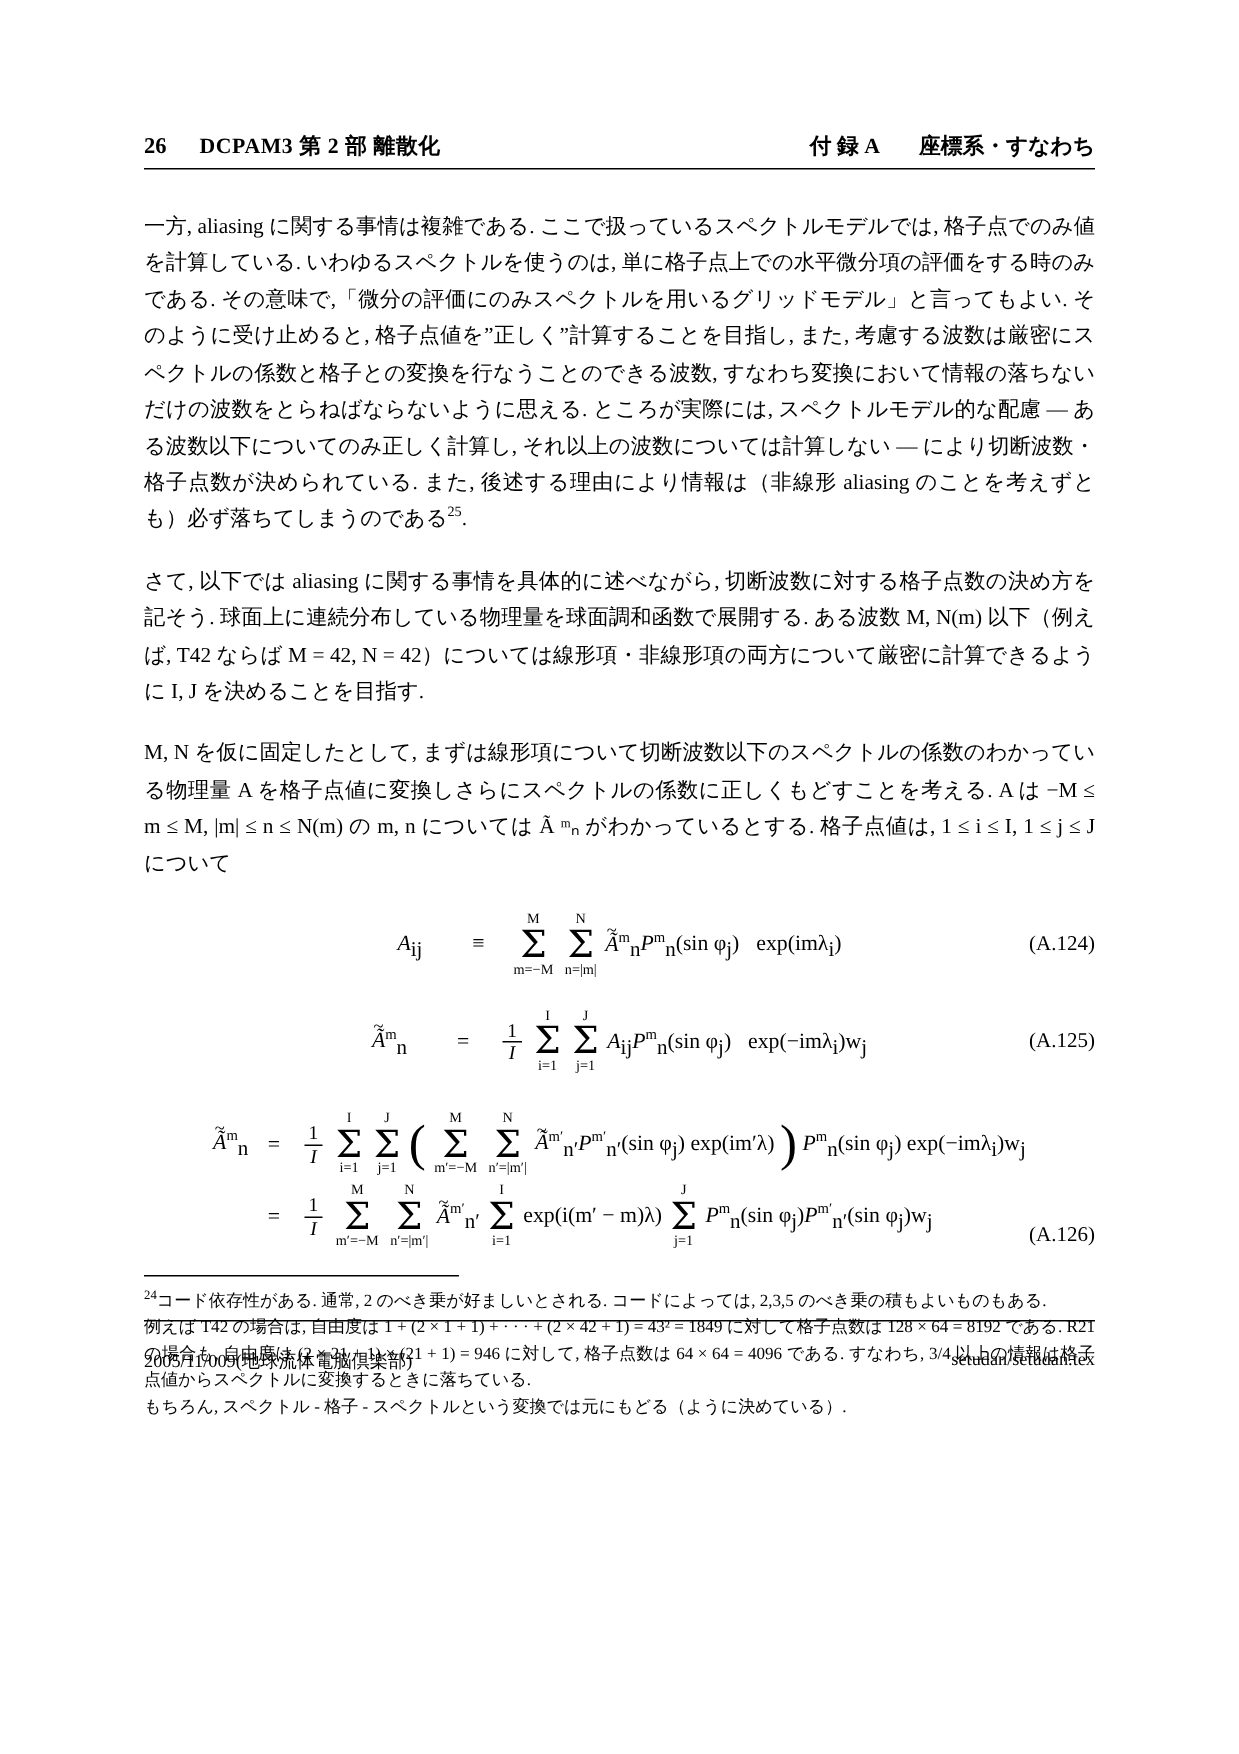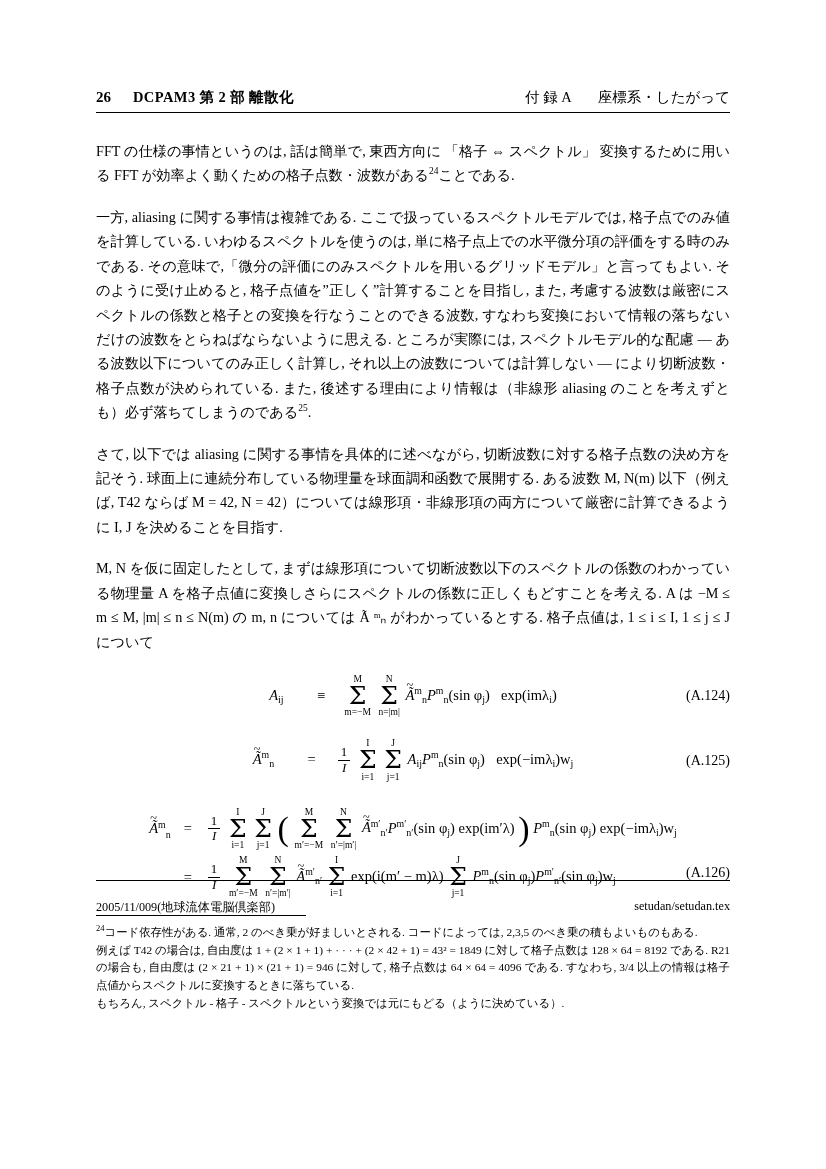--- a/index.html
+++ b/index.html
@@ -44,21 +44,21 @@
     margin-right: 22px;
   }
   .header-left-title {
     font-weight: bold;
     letter-spacing: 0.4px;
     text-align: center;
   }
   .header-right {
     display: flex;
     align-items: baseline;
-    font-weight: normal;
+    font-weight: bold;
   }
   .header-right .app-label { margin-right: 26px; }
 
   
   p.body {
     font-size: 14.2px;
     line-height: 1.72;
     text-align: justify;
     margin: 0 0 17px 0;
     text-justify: inter-character;
@@ -122,21 +122,21 @@
   .frac .num { display: block; padding: 0 3px; }
   .frac .den { display: block; border-top: 1px solid #000; padding: 0 3px; }
   .bigparen {
     display: inline-block;
     font-size: 34px;
     vertical-align: middle;
     line-height: 0.8;
     font-family: "Liberation Serif", serif;
   }
   .mi { font-style: italic; }
-  .sub { font-size: 10px; vertical-align: sub; }
+  .sub { font-size: 14px; vertical-align: sub; }
   .sup2 { font-size: 9.8px; vertical-align: super; }
   .ov { position: relative; display: inline-block; }
   .ov .tilde {
     position: absolute;
     top: -0.72em;
     left: 50%;
     transform: translateX(-50%);
     font-size: 0.85em;
   }
 
@@ -173,25 +173,24 @@
 
 <div class="page">
 
   <div class="header">
     <div class="header-left">
       <span class="pagenum">26</span>
       <span class="header-left-title">DCPAM3 第 2 部 離散化</span>
     </div>
     <div class="header-right">
       <span class="app-label">付 録 A</span>
-      <span>座標系・したがって</span>
+      <span>座標系・すなわち</span>
     </div>
   </div>
 
-  <p class="body"><span>FFT の仕様の事情というのは, 話は簡単で, 東西方向に 「格子 ⇔ スペクトル」 変換するために用いる FFT が効率よく動くための格子点数・波数がある</span><span class="sup">24</span><span>ことである.</span></p>
 
   <p class="body"><span>一方, aliasing に関する事情は複雑である. ここで扱っているスペクトルモデルでは, 格子点でのみ値を計算している. いわゆるスペクトルを使うのは, 単に格子点上での水平微分項の評価をする時のみである. その意味で,「微分の評価にのみスペクトルを用いるグリッドモデル」と言ってもよい. そのように受け止めると, 格子点値を”正しく”計算することを目指し, また, 考慮する波数は厳密にスペクトルの係数と格子との変換を行なうことのできる波数, すなわち変換において情報の落ちないだけの波数をとらねばならないように思える. ところが実際には, スペクトルモデル的な配慮 — ある波数以下についてのみ正しく計算し, それ以上の波数については計算しない — により切断波数・格子点数が決められている. また, 後述する理由により情報は（非線形 aliasing のことを考えずとも）必ず落ちてしまうのである</span><span class="sup">25</span><span>.</span></p>
 
   <p class="body">さて, 以下では aliasing に関する事情を具体的に述べながら, 切断波数に対する格子点数の決め方を記そう. 球面上に連続分布している物理量を球面調和函数で展開する. ある波数 M, N(m) 以下（例えば, T42 ならば M = 42, N = 42）については線形項・非線形項の両方について厳密に計算できるように I, J を決めることを目指す.</p>
 
   <p class="body">M, N を仮に固定したとして, まずは線形項について切断波数以下のスペクトルの係数のわかっている物理量 A を格子点値に変換しさらにスペクトルの係数に正しくもどすことを考える. A は −M ≤ m ≤ M, |m| ≤ n ≤ N(m) の m, n については Ã ᵐₙ がわかっているとする. 格子点値は, 1 ≤ i ≤ I, 1 ≤ j ≤ J について</p>
 
   <div class="eq-block">
     <span class="eq-inner">
       <span class="mi">A</span><span class="sub">ij</span>
@@ -313,21 +312,21 @@
           <span class="sum">
             <span class="lim">J</span>
             <span class="sig">Σ</span>
             <span class="lim">j=1</span>
           </span>
           <span class="mi">P</span><span class="sup2">m</span><span class="sub">n</span><span>(sin φ</span><span class="sub">j</span><span>)</span><span class="mi">P</span><span class="sup2">m′</span><span class="sub">n′</span><span>(sin φ</span><span class="sub">j</span><span>)w</span><span class="sub">j</span>
         </td>
       </tr>
     </tbody>
       </table>
-    <span class="eq-tag" style="top:auto;bottom:20px;transform:none;">(A.126)</span>
+    <span class="eq-tag" style="top:auto;bottom:4px;transform:none;">(A.126)</span>
   </div>
 
   <hr class="footnote-rule">
   <div class="footnotes">
     <p><span class="fn-mark">24</span><span>コード依存性がある. 通常, 2 のべき乗が好ましいとされる. コードによっては, 2,3,5 のべき乗の積もよいものもある.</span></p>
     <p><span>例えば T42 の場合は, 自由度は 1 + (2 × 1 + 1) + · · · + (2 × 42 + 1) = 43² = 1849 に対して格子点数は 128 × 64 = 8192 である. R21 の場合も, 自由度は (2 × 21 + 1) × (21 + 1) = 946 に対して, 格子点数は 64 × 64 = 4096 である. すなわち, 3/4 以上の情報は格子点値からスペクトルに変換するときに落ちている.</span></p>
     <p><span>もちろん, スペクトル - 格子 - スペクトルという変換では元にもどる（ように決めている）.</span></p>
   </div>
 
   <div class="footer">

